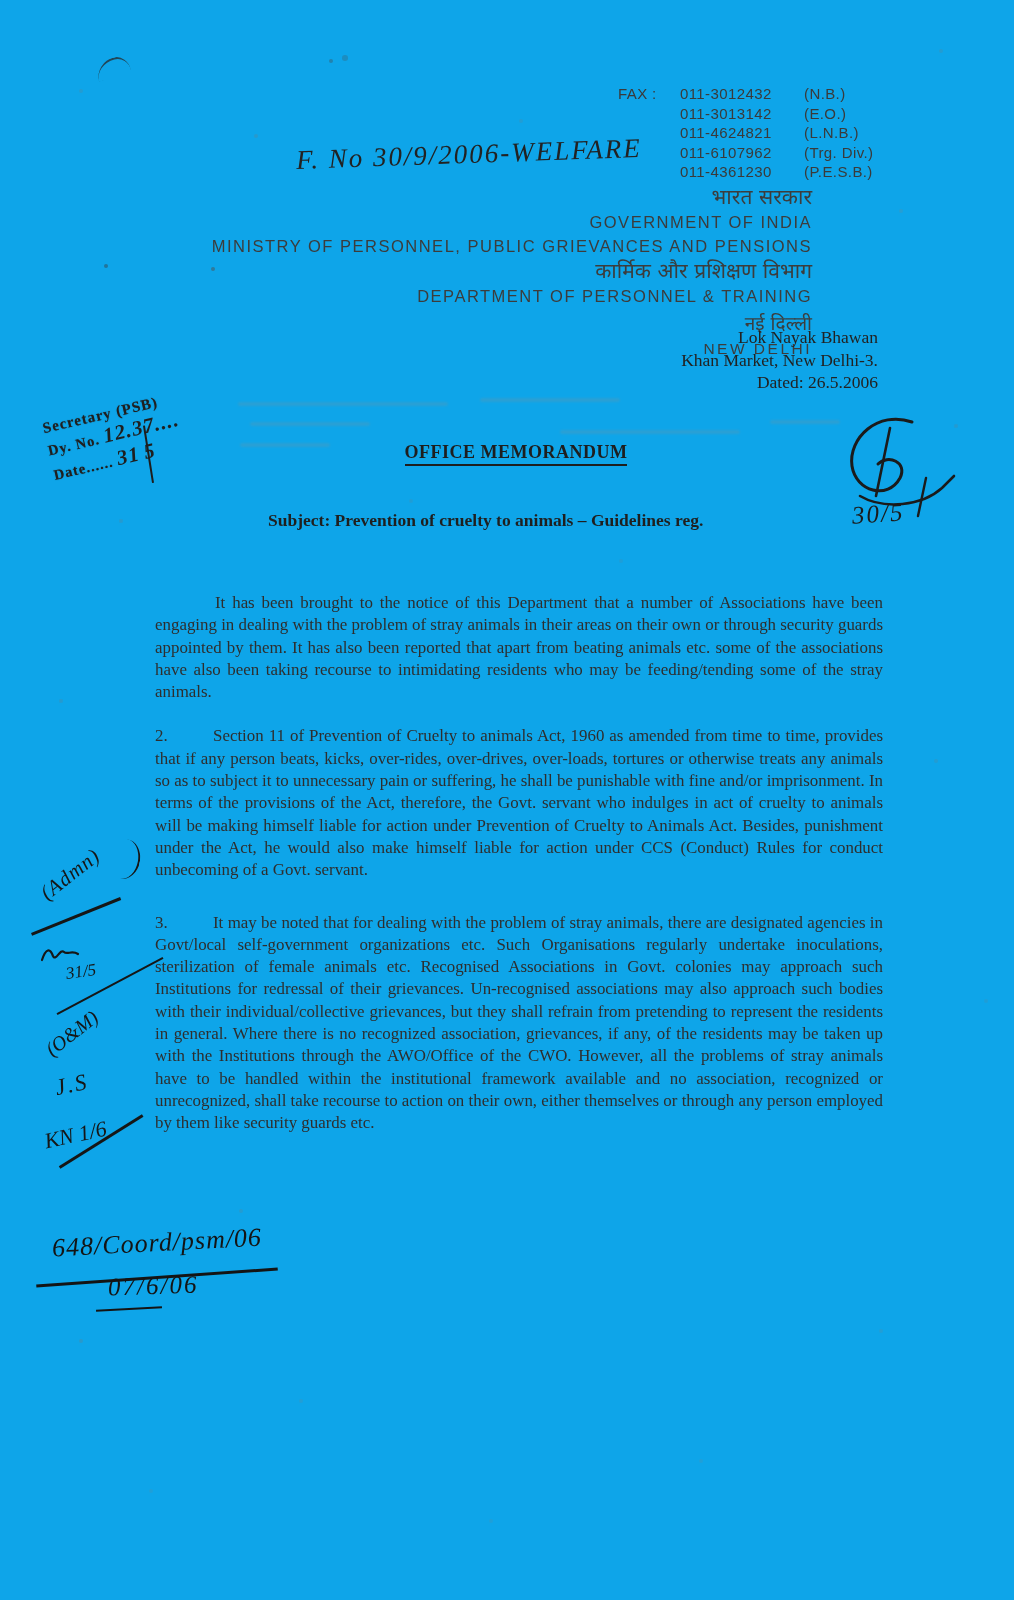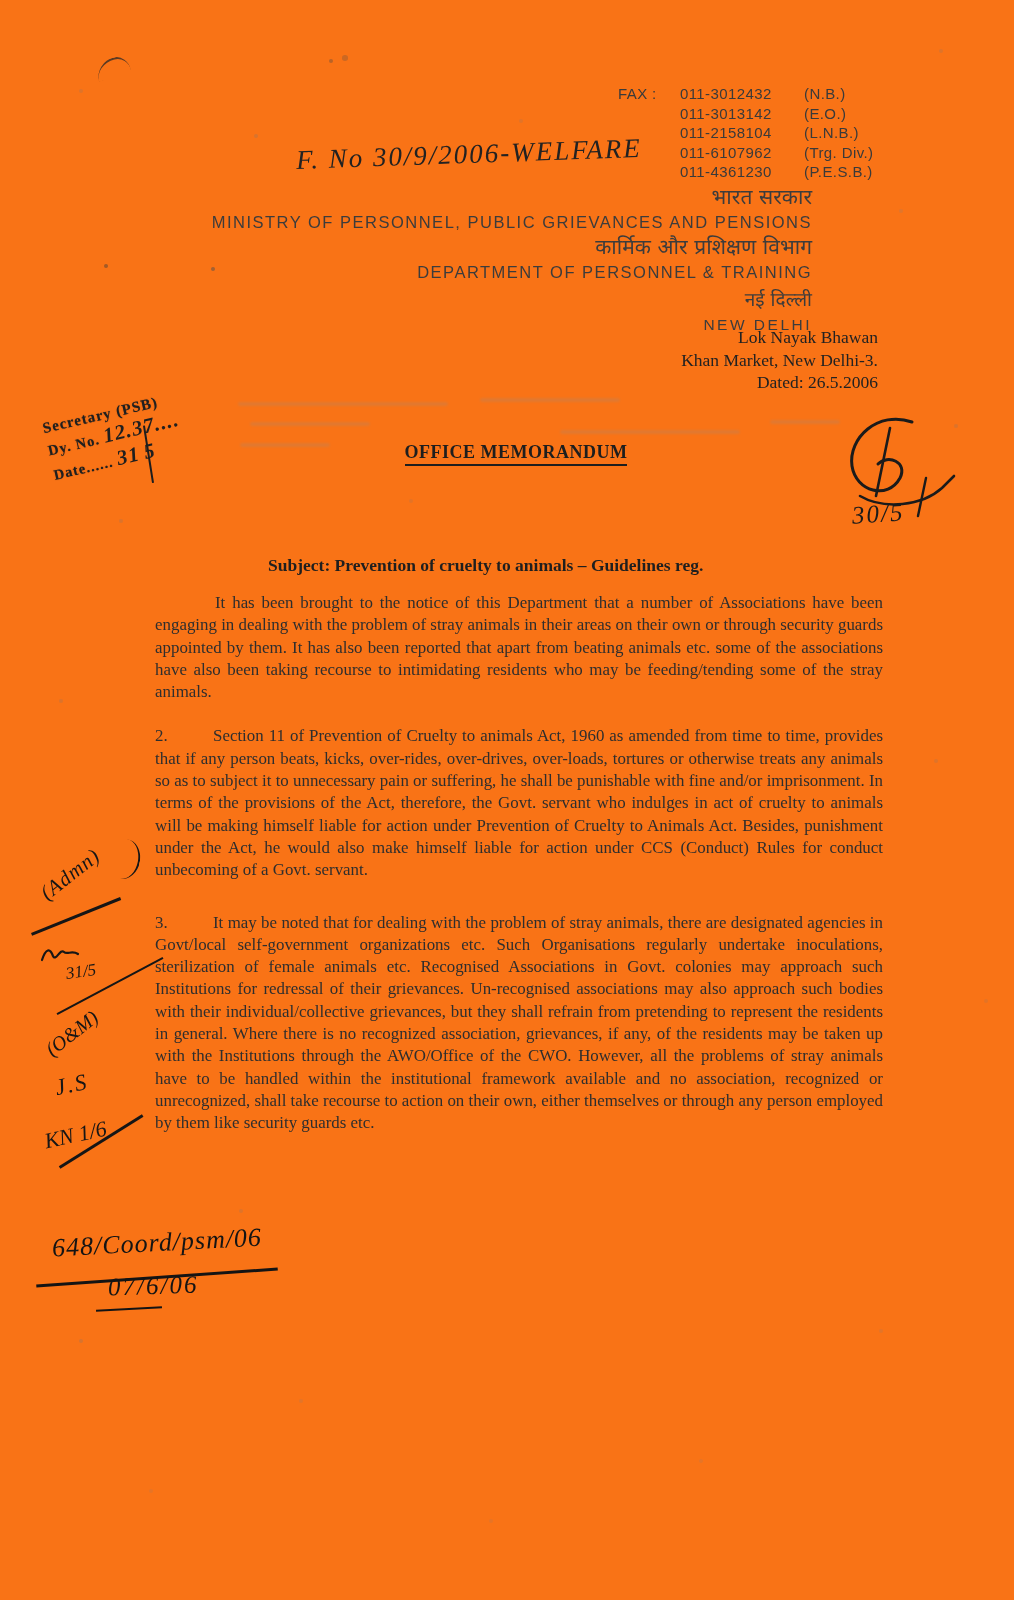--- a/index.html
+++ b/index.html
@@ -1,21 +1,21 @@
 <!DOCTYPE html>
 <html><head>
 <meta charset="utf-8">
 <style>
   html,body{margin:0;padding:0;}
   body{background:#e9e9e7;}
   .page{
     position:relative;
     width:1014px;height:1600px;
     margin:0 auto;
-    background:#f97316;
+    background:#0ea5e9;
     overflow:hidden;
     font-family:"Liberation Serif", serif;
     color:#333;
   }
   
   .speckles{
     position:absolute;top:0;left:0;width:2px;height:2px;border-radius:50%;
     background:transparent;
     box-shadow:
       330px 60px 0 1px rgba(70,70,70,.35), 344px 57px 0 2px rgba(70,70,70,.25),
@@ -94,21 +94,21 @@
   .sig{position:absolute;left:826px;top:412px;width:150px;height:130px;}
   .sig svg{position:absolute;left:0;top:0;}
   .sig-num{
     position:absolute;left:26px;top:88px;
     font-style:italic;font-size:25px;color:#1b1b1b;letter-spacing:2px;
     transform:rotate(-4deg);
     font-family:"Liberation Serif", cursive, serif;
   }
   
   .subject{
-    position:absolute;left:268px;top:555px;width:520px;
+    position:absolute;left:268px;top:510px;width:520px;
     font-weight:bold;font-size:17.5px;color:#1f1f1f;
   }
   
   .body-text{
     position:absolute;left:155px;top:592px;width:728px;
     font-size:16.9px;line-height:22.3px;text-align:justify;color:#2e2e2e;
   }
   .para{margin:0 0 22px 0;}
   .para.p1{text-indent:60px;}
   .para.p3{margin-top:30px;}
@@ -155,39 +155,40 @@
       <span class="fax-number">011-3012432</span>
       <span class="fax-dept">(N.B.)</span>
     </div>
     <div class="fax-row">
       <span class="fax-label"></span>
       <span class="fax-number">011-3013142</span>
       <span class="fax-dept">(E.O.)</span>
     </div>
     <div class="fax-row">
       <span class="fax-label"></span>
-      <span class="fax-number">011-2158104</span>
+      <span class="fax-number">011-4624821</span>
       <span class="fax-dept">(L.N.B.)</span>
     </div>
     <div class="fax-row">
       <span class="fax-label"></span>
       <span class="fax-number">011-6107962</span>
       <span class="fax-dept">(Trg. Div.)</span>
     </div>
     <div class="fax-row">
       <span class="fax-label"></span>
       <span class="fax-number">011-4361230</span>
       <span class="fax-dept">(P.E.S.B.)</span>
     </div>
   </div>
 
   <div class="file-no">F. No 30/9/2006-WELFARE</div>
 
   <div class="letterhead">
     <div class="lh-hindi">भारत सरकार</div>
+    <div class="lh-eng">GOVERNMENT OF INDIA</div>
     <div class="lh-eng">MINISTRY OF PERSONNEL, PUBLIC GRIEVANCES AND PENSIONS</div>
     <div class="lh-hindi">कार्मिक और प्रशिक्षण विभाग</div>
     <div class="lh-eng">DEPARTMENT OF PERSONNEL &amp; TRAINING</div>
     <div class="lh-city-hindi">नई दिल्ली</div>
     <div class="lh-city-eng">NEW DELHI</div>
   </div>
 
   <div class="addr">
     <div>Lok Nayak Bhawan</div>
     <div>Khan Market, New Delhi-3.</div>

